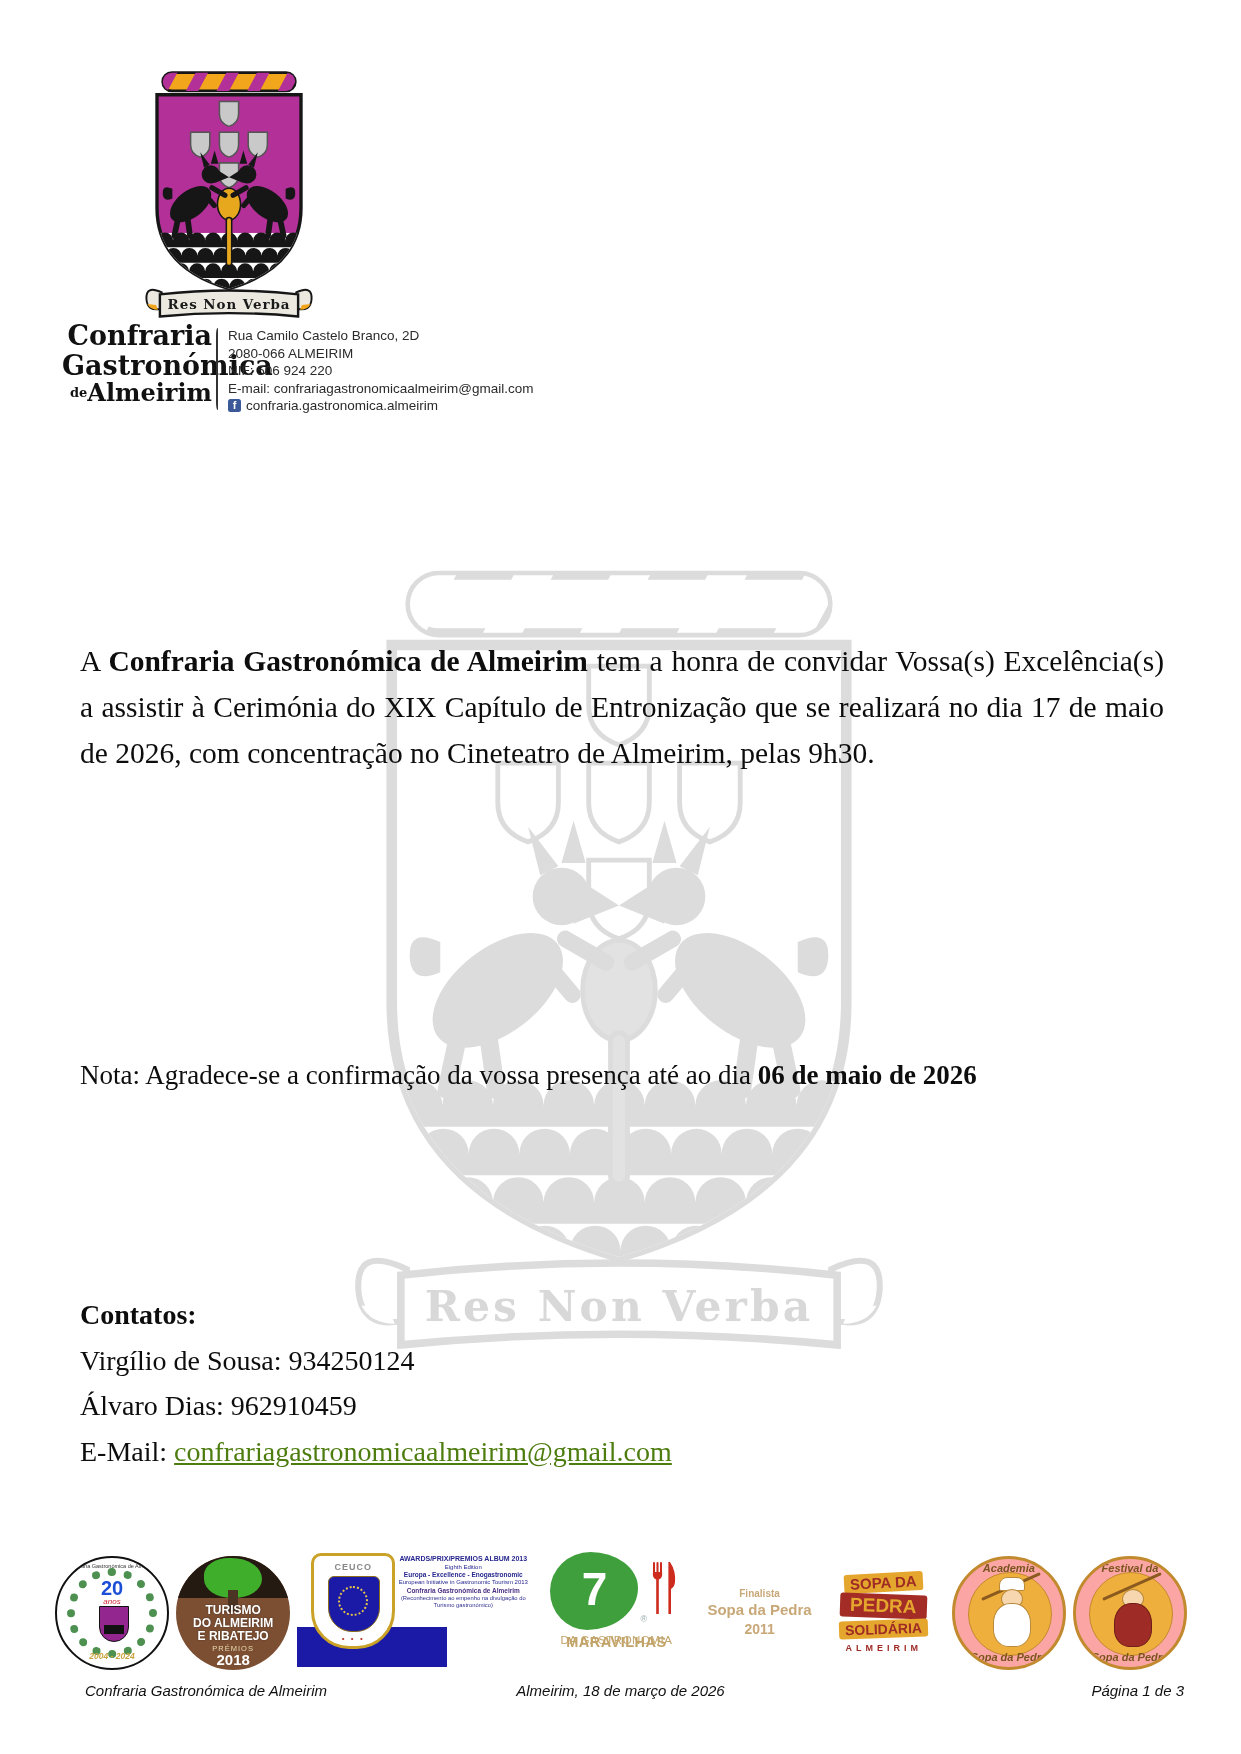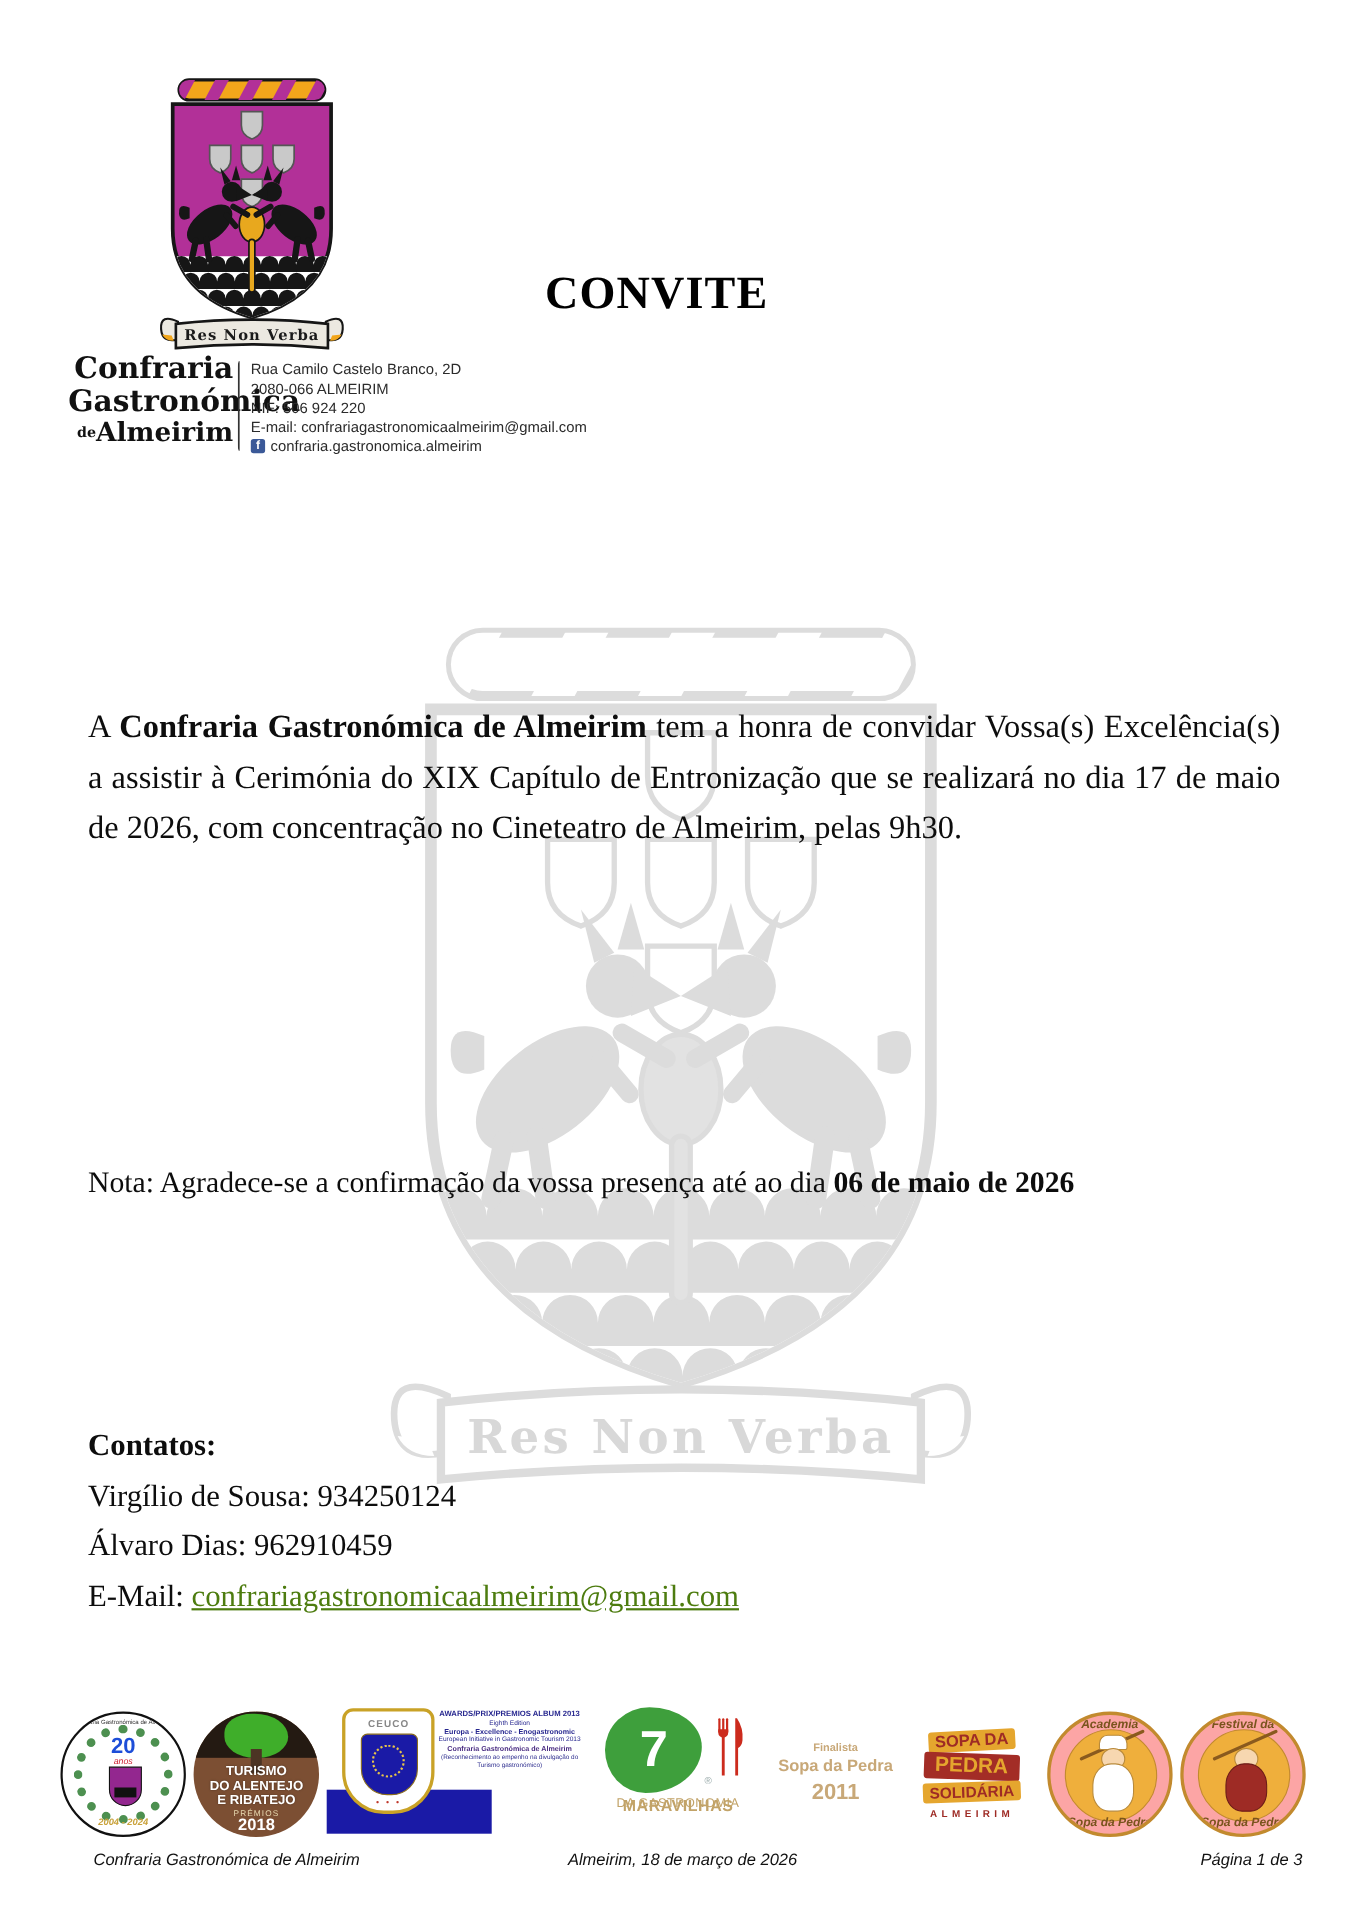--- a/index.html
+++ b/index.html
@@ -107,21 +107,21 @@
       border-radius:46% 54% 58% 42%/50% 46% 54% 50%;}
   .lg-mar .seven{position:absolute; left:14px; top:10px; width:88px; color:#fff; font-weight:bold; font-size:46px; font-family:"Liberation Sans", sans-serif;}
   .lg-mar .reg{position:absolute; left:104px; top:62px; font-size:9px; color:#9aa;}
   .lg-mar .cutlery{position:absolute; left:116px; top:8px;}
   .lg-mar .m1{position:absolute; left:0; right:0; top:82px; color:#C2A368; font-weight:bold; font-size:14.5px; letter-spacing:.5px;}
   .lg-mar .m2{position:absolute; left:0; right:0; top:82px; color:#C2A368; font-size:11.5px; letter-spacing:.5px;}
   
   .lg-fin{width:112px; text-align:center; color:#C8A878; font-weight:bold; line-height:1.35;}
   .lg-fin .f1{font-size:10px;}
   .lg-fin .f2{font-size:15px;}
-  .lg-fin .f3{font-size:20px;}
+  .lg-fin .f3{font-size:14px;}
   
   .lg-sol{width:122px; text-align:center; font-family:"Liberation Sans", sans-serif;}
   .lg-sol .s1{background:#E5A62E; color:#9E2B25; font-weight:bold; font-size:15px; padding:1px 6px; display:inline-block; transform:rotate(-3deg); border-radius:3px;}
   .lg-sol .s2{background:#A32D26; color:#E5A62E; font-weight:bold; font-size:19px; padding:1px 10px; display:inline-block; transform:rotate(2deg); border-radius:3px; margin-top:2px;}
   .lg-sol .s3{background:#E5A62E; color:#9E2B25; font-weight:bold; font-size:14px; padding:1px 6px; display:inline-block; transform:rotate(-2deg); border-radius:3px; margin-top:2px;}
   .lg-sol .s4{color:#9E2B25; font-weight:bold; font-size:9px; letter-spacing:4px; margin-top:5px;}
   
   .badge{width:114px; height:114px; border-radius:50%; border:3px solid #C28A2E; background:#fca5a5; text-align:center; overflow:hidden;}
   .badge .inner{position:absolute; left:13px; top:13px; width:84px; height:84px; border-radius:50%; background:#EFAF3C; border:1px solid #C28A2E;}
   .badge .toptxt{position:absolute; left:0; right:0; top:3px; font-style:italic; font-weight:bold; color:#7A541D; font-size:11px; z-index:3;}
@@ -293,21 +293,20 @@
             <use href="#curlL" fill="var(--banner)" stroke="var(--ink)" stroke-width="2"></use>
           </g>
         <path d="M15,250 q3,6 11,6 l-2,-5 z" fill="var(--torse)"></path>
         <path d="M185,250 q-3,6 -11,6 l2,-5 z" fill="var(--torse)"></path>
         <path d="M28,240 Q100,232 172,240 L172,263 Q100,256 28,263 Z" fill="var(--banner)" stroke="var(--ink)" stroke-width="2.5"></path>
         <text x="100" y="255" text-anchor="middle" font-family="DejaVu Serif, serif" font-weight="bold" font-size="14" fill="var(--motto)" letter-spacing="1">Res Non Verba</text>
       </g>
     </svg>
     </div>
 
-  <div class="fg doc-title">CONVITE</div>
 
   <div class="fg org-name">
     <div class="l1">Confraria</div>
     <div class="l2">Gastronómica</div>
     <div class="l3"><span class="small-de">de</span><span>Almeirim</span></div>
   </div>
   <div class="fg lh-divider"></div>
   <div class="fg lh-info">
     <div>Rua Camilo Castelo Branco, 2D</div>
     <div>2080-066 ALMEIRIM</div>
@@ -340,21 +339,21 @@
       <div class="mini-shield"></div>
       <div class="dates">2004 - 2024</div>
     </div>
 
     <div class="lg lg-tur">
       <div class="sky"></div>
       <div class="crown"></div>
       <div class="trunk"></div>
       <div class="t1">
         <div>TURISMO</div>
-        <div>DO ALENTEJO</div>
+        <div>DO ALMEIRIM</div>
         <div>E RIBATEJO</div>
       </div>
       <div class="premios">PRÉMIOS</div>
       <div class="yr">2018</div>
     </div>
 
     <div class="lg lg-ceuco-awards">
       <div class="bluebar"></div>
       <div class="ceuco-shield">
         <div class="nm">CEUCO</div>

